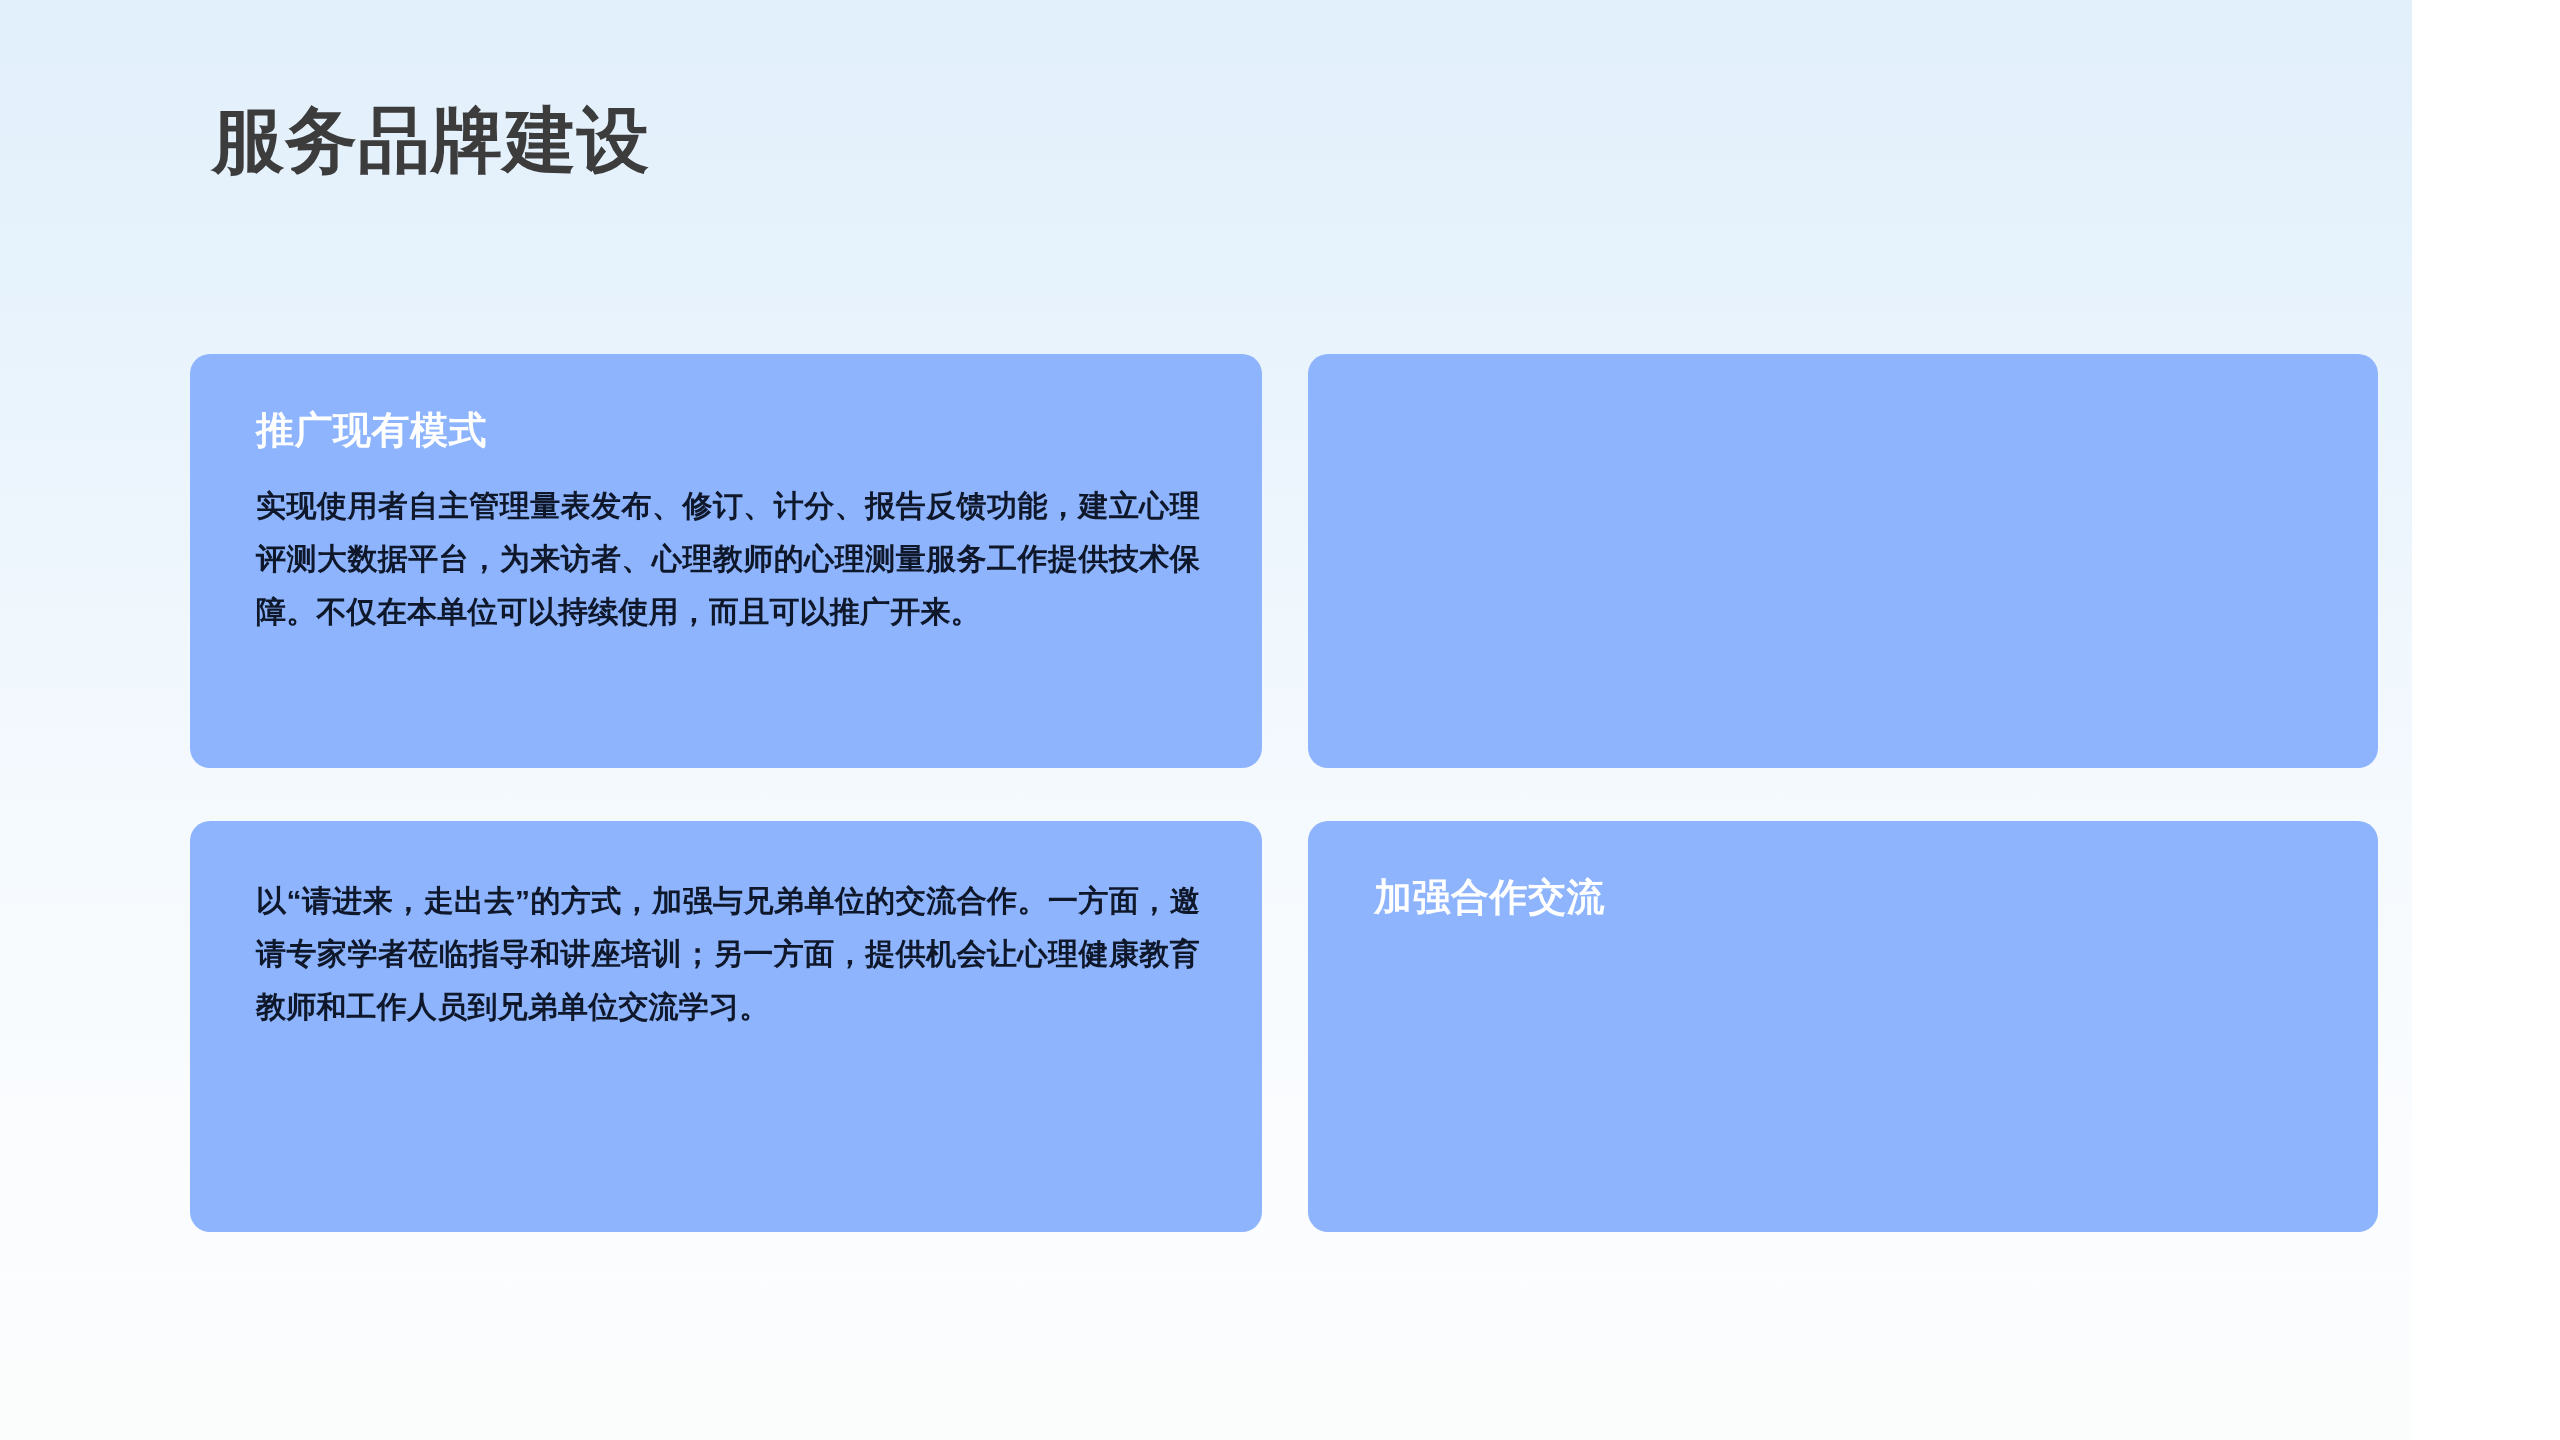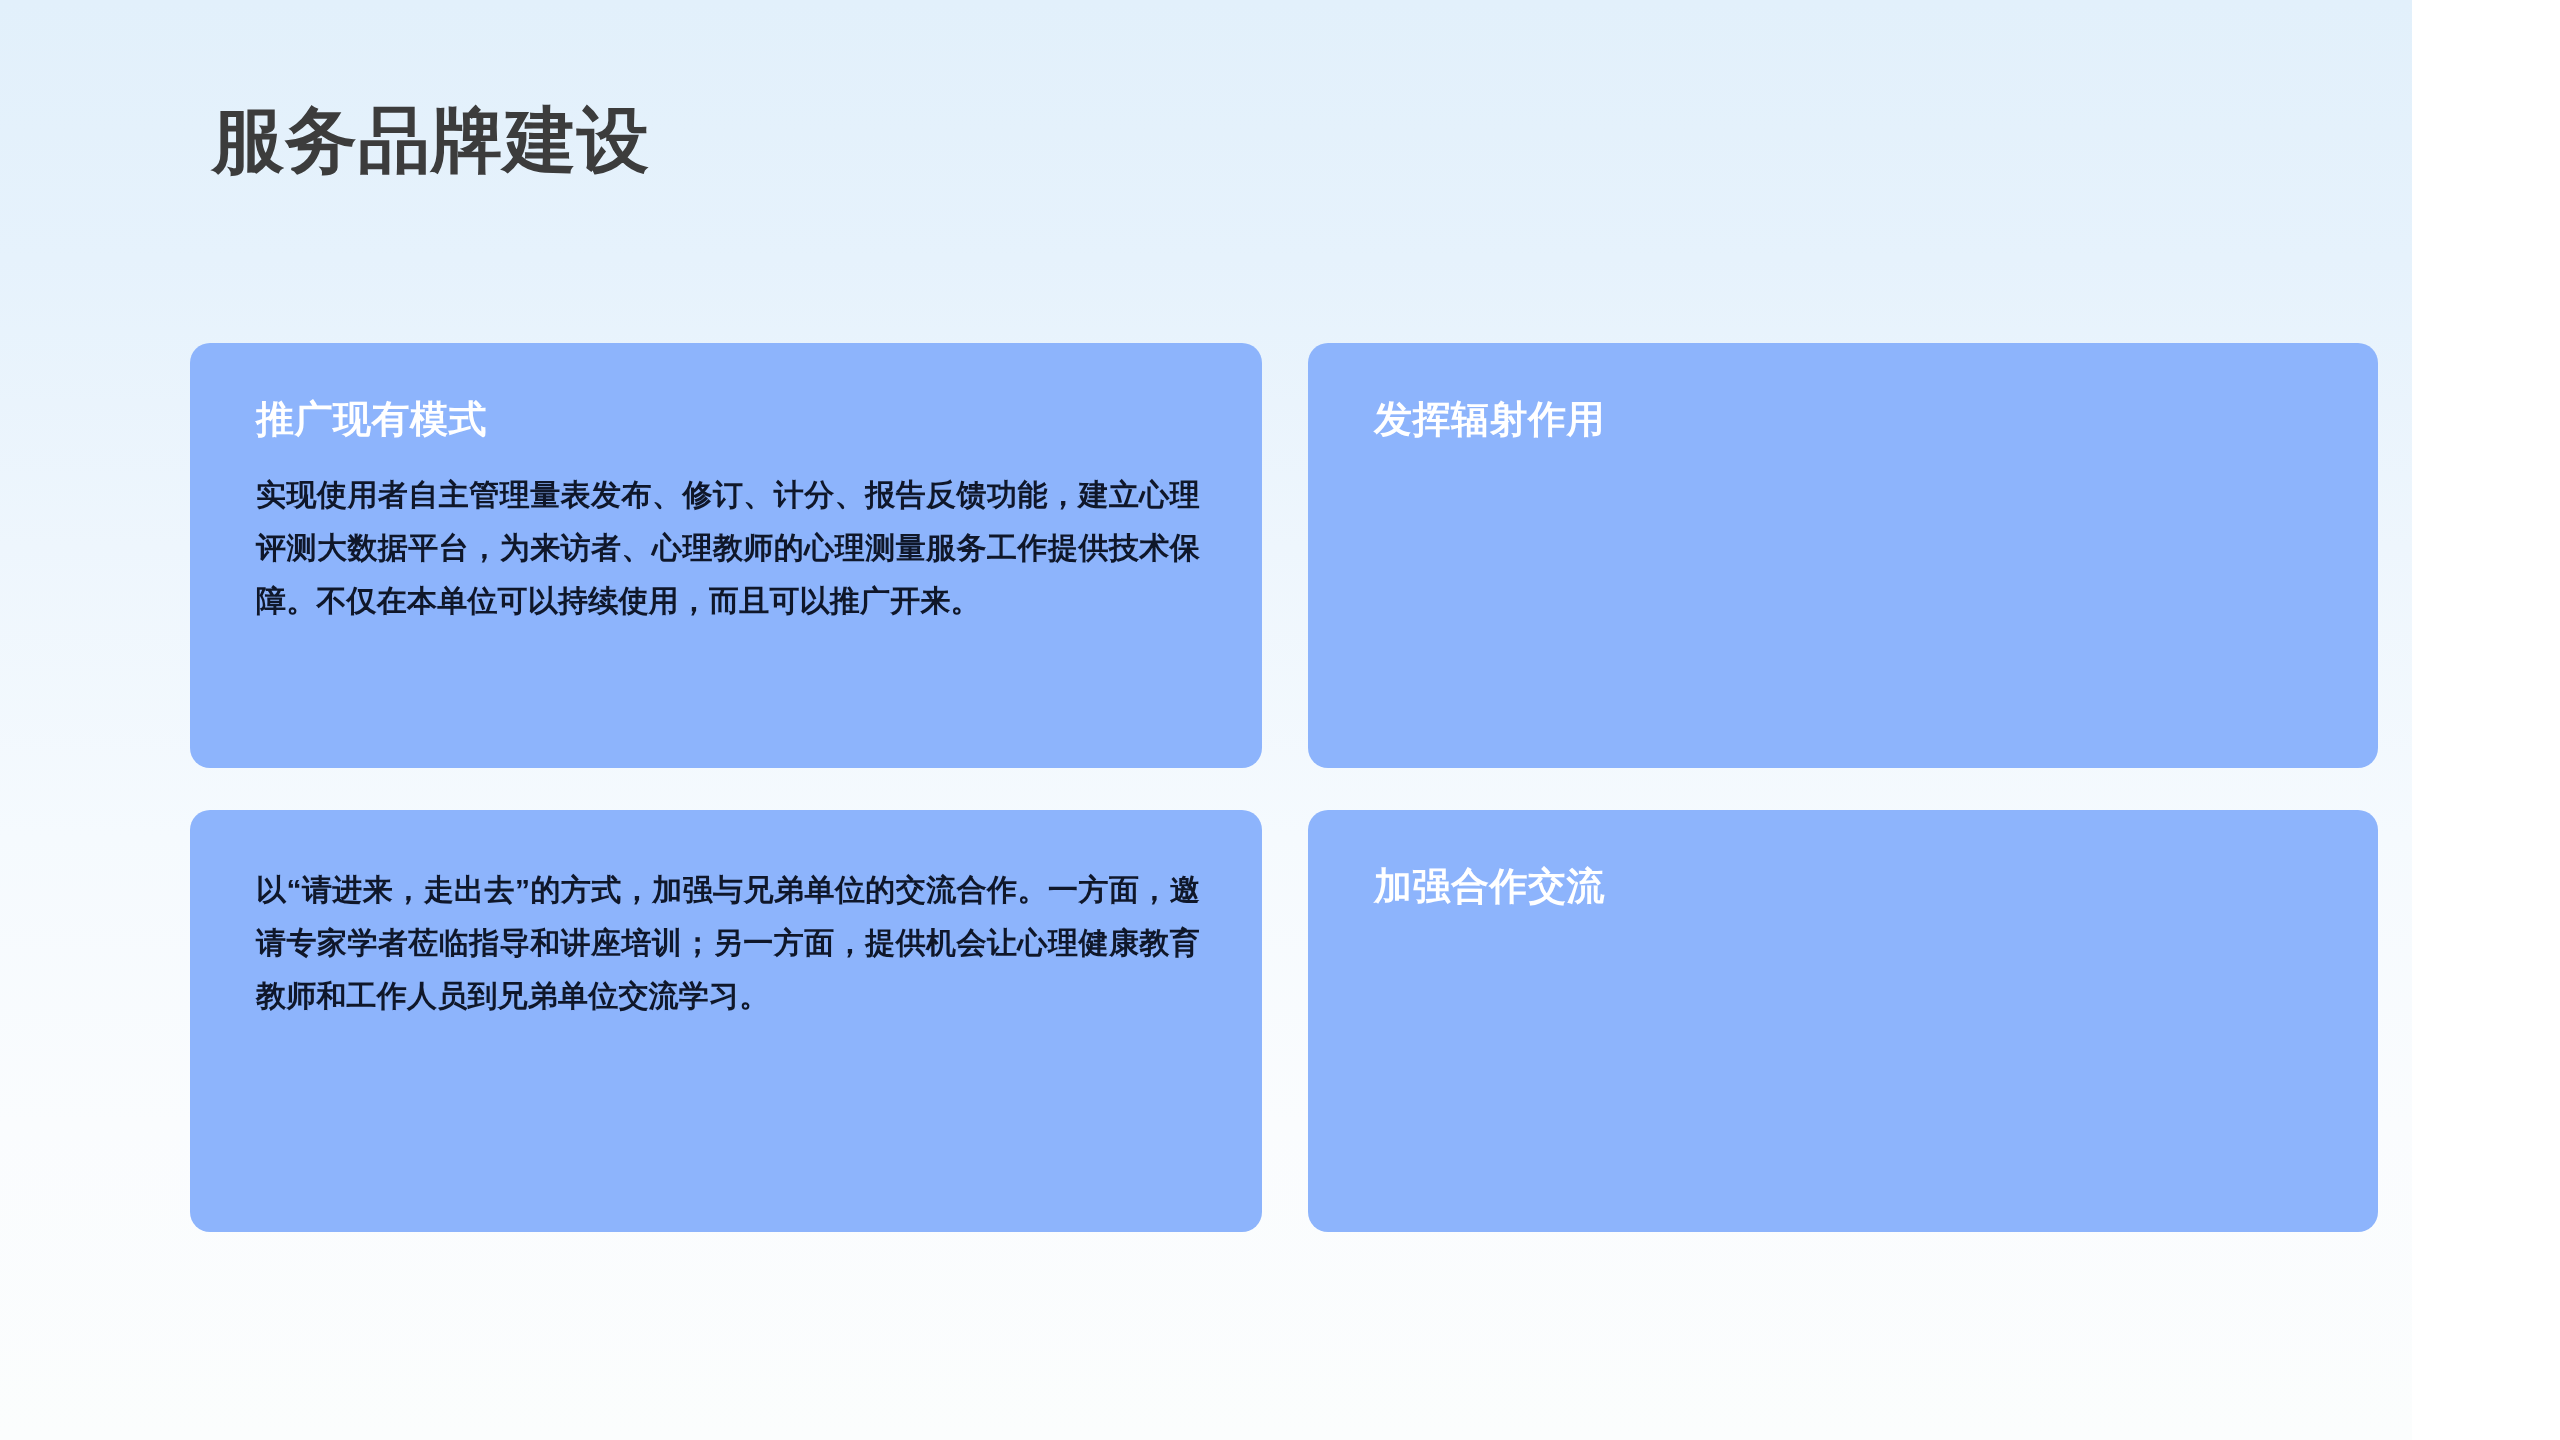--- a/index.html
+++ b/index.html
@@ -53,20 +53,21 @@
     column-gap: 46px;
     row-gap: 42px;
   }
 
   .card {
     background: #8db4fc;
     border-radius: 20px;
     box-sizing: border-box;
     padding: 53px 62px 40px 66px;
     overflow: hidden;
+    margin-top: 11px;
   }
 
   .card-heading {
     font-size: 38px;
     line-height: 46px;
     font-weight: 700;
     color: #ffffff;
     margin: 0 0 26px 0;
     letter-spacing: 0.5px;
   }
@@ -90,21 +91,20 @@
   <div id="page-title">服务品牌建设</div>
 
   <div id="card-grid">
 
     <div class="card">
       <div class="card-heading">推广现有模式</div>
       <div class="card-body">实现使用者自主管理量表发布、修订、计分、报告反馈功能，建立心理评测大数据平台，为来访者、心理教师的心理测量服务工作提供技术保障。不仅在本单位可以持续使用，而且可以推广开来。</div>
     </div>
 
     <div class="card">
-      <div class="card-heading">发挥辐射作用</div>
     </div>
 
     <div class="card">
       <div class="card-body">以“请进来，走出去”的方式，加强与兄弟单位的交流合作。一方面，邀请专家学者莅临指导和讲座培训；另一方面，提供机会让心理健康教育教师和工作人员到兄弟单位交流学习。</div>
     </div>
 
     <div class="card">
       <div class="card-heading">加强合作交流</div>
     </div>
 

